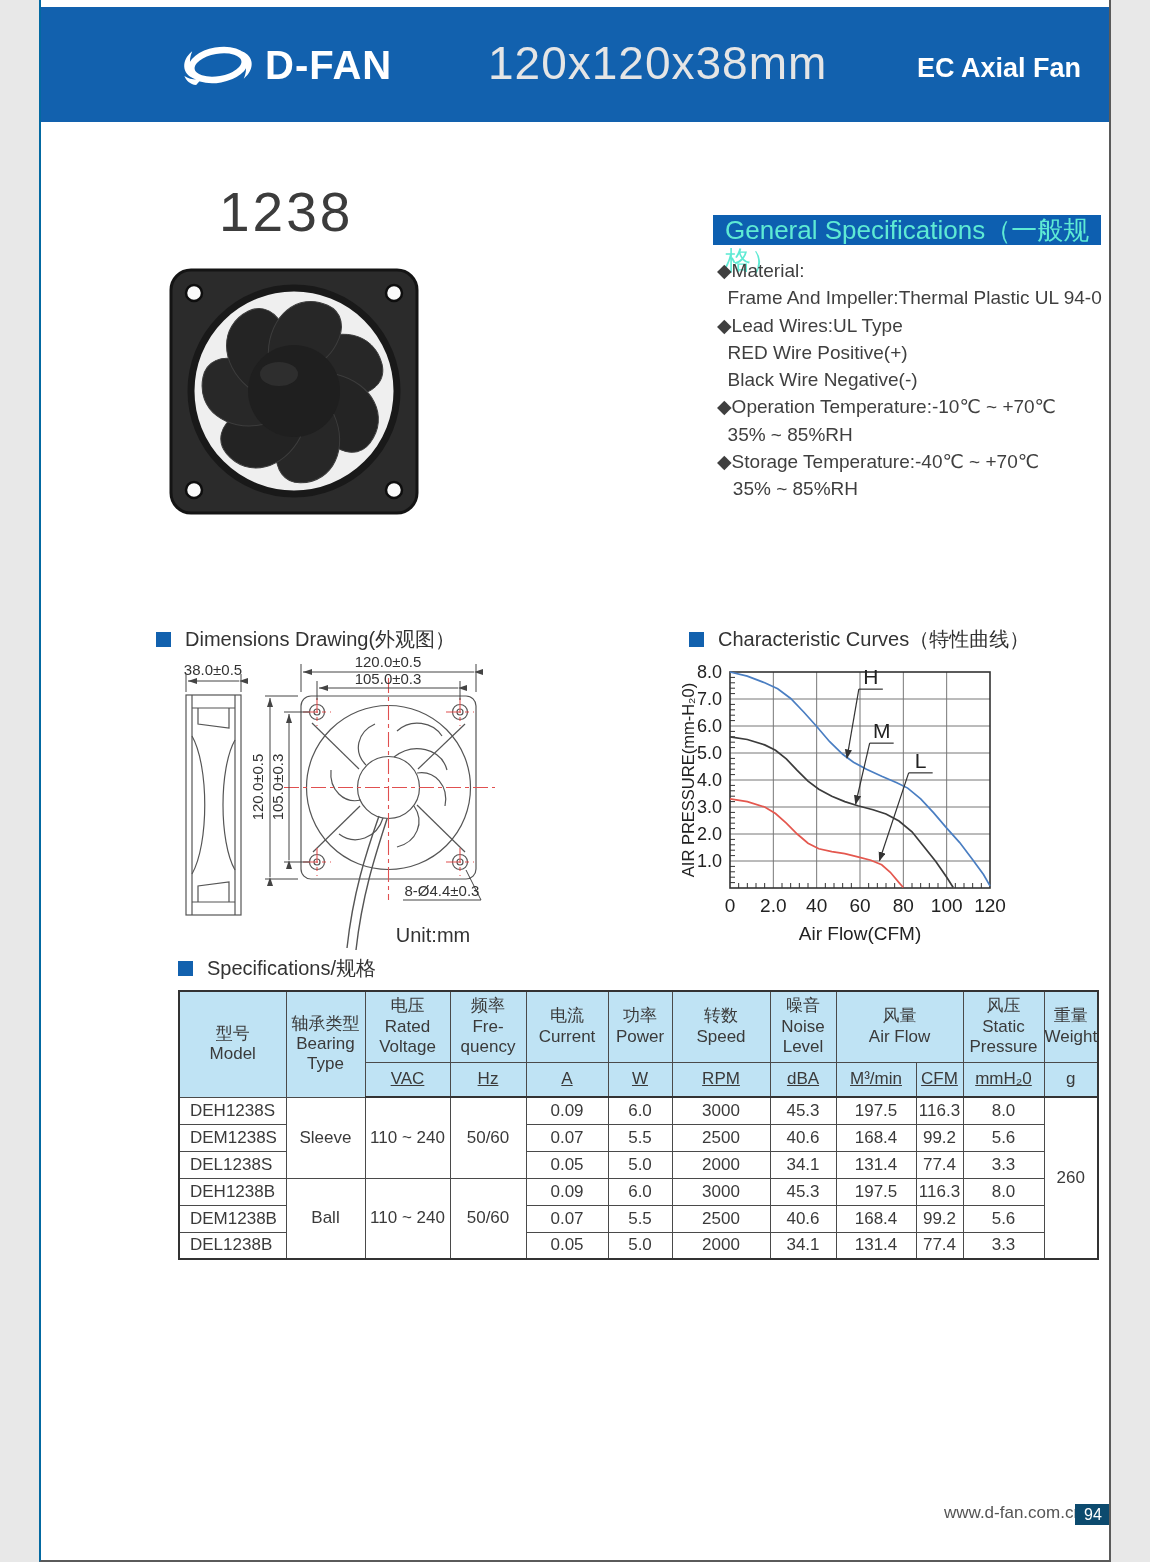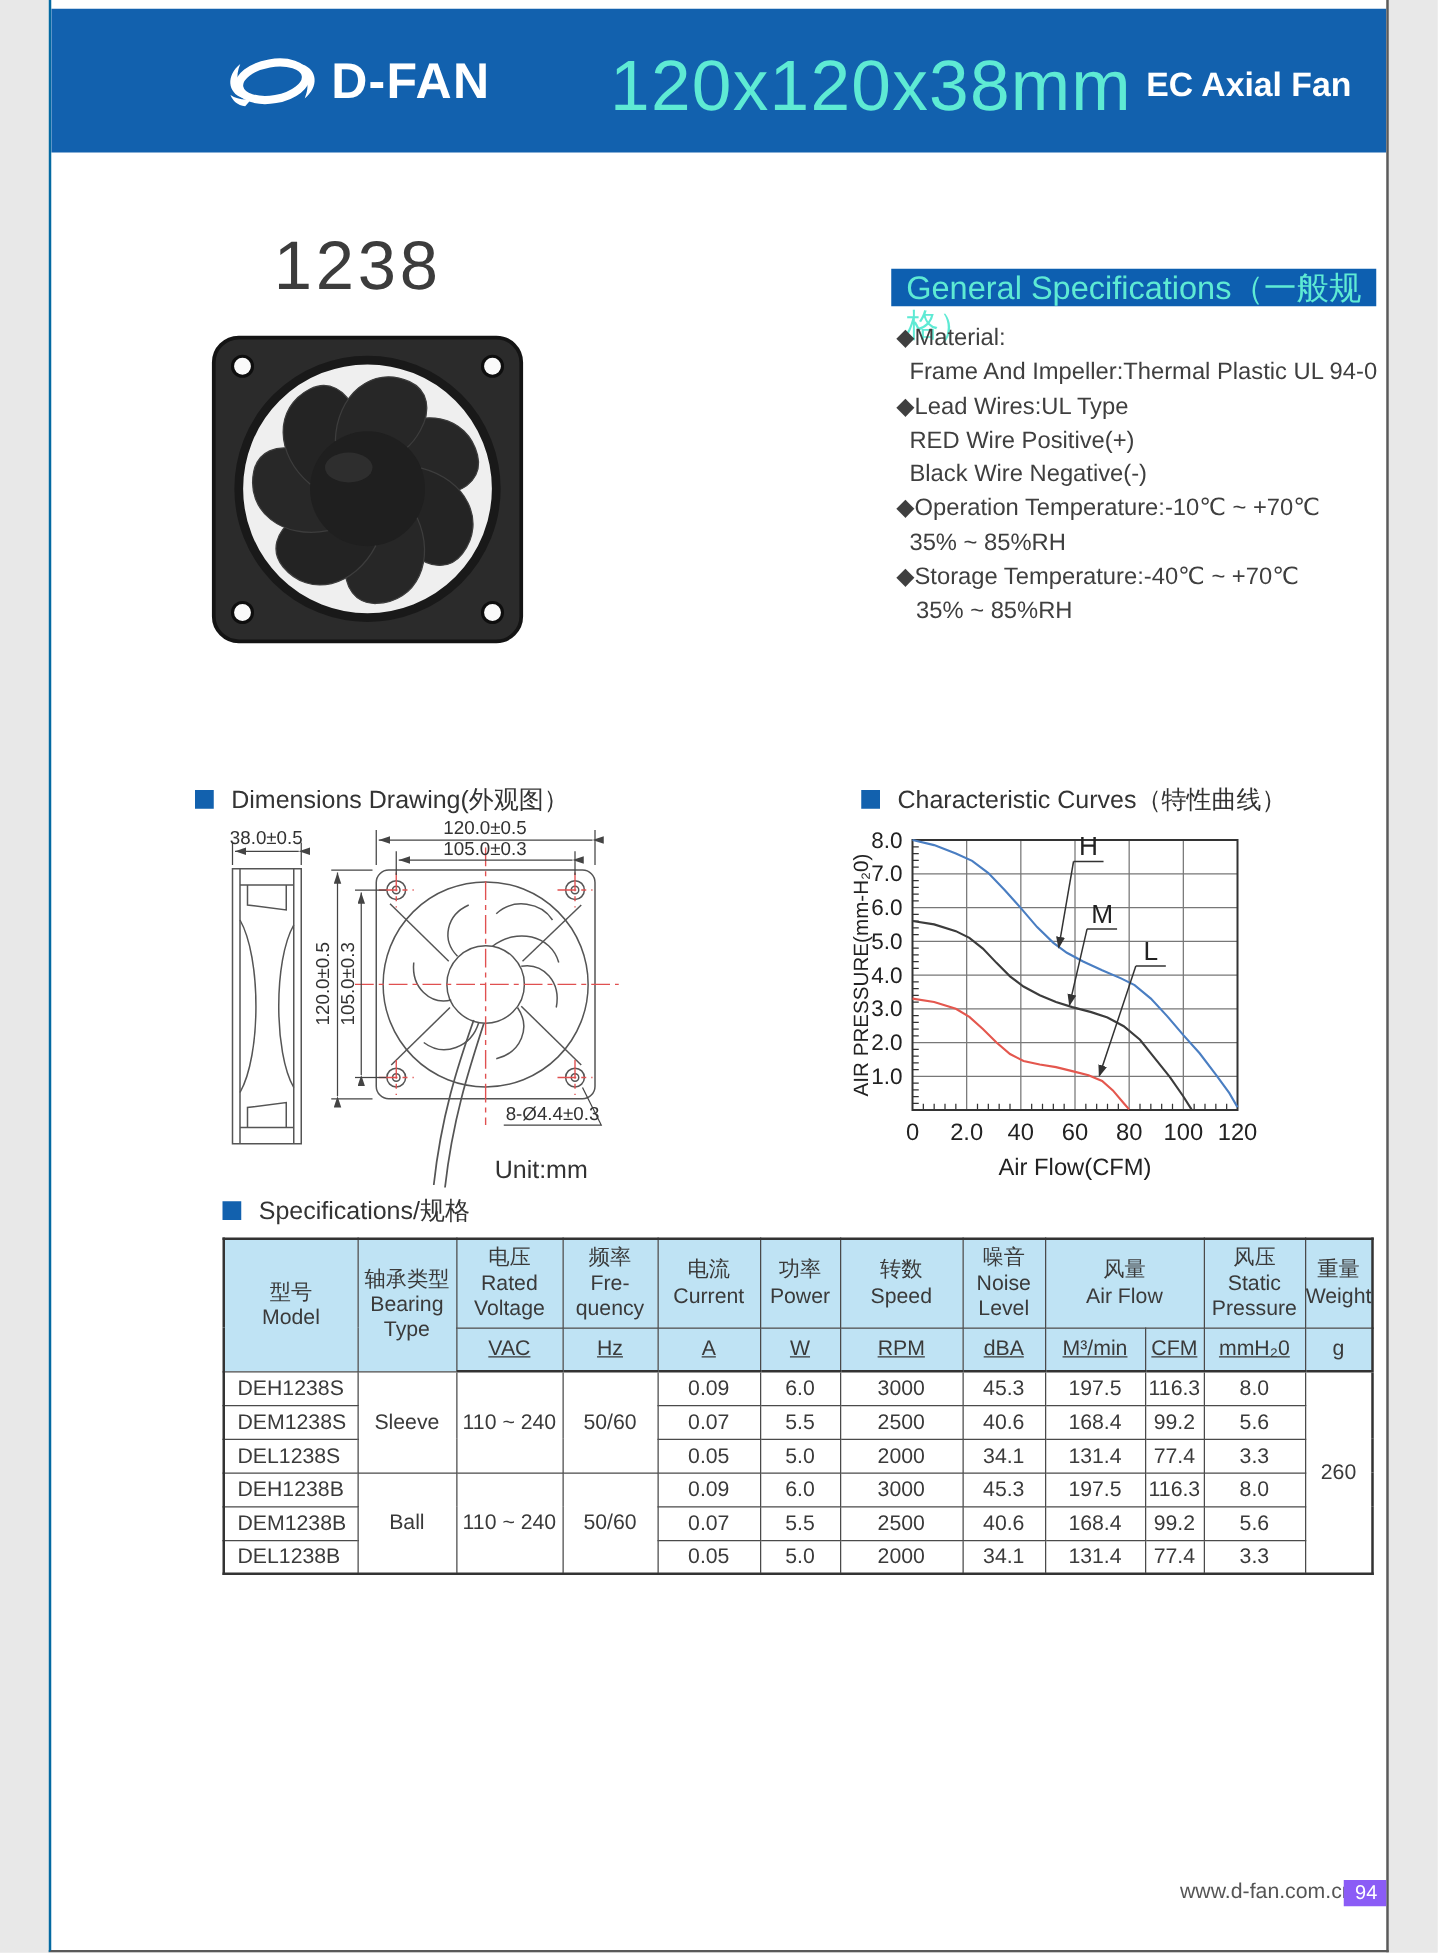--- a/index.html
+++ b/index.html
@@ -6,21 +6,21 @@
   .page{
     position:relative;width:1072px;height:1562px;margin:0 auto;background:#fff;
     font-family:"Liberation Sans",sans-serif;box-sizing:border-box;
     border-left:2px solid #0369a1;border-right:2px solid #5a5a5a;border-bottom:2px solid #5a5a5a;
     overflow:hidden;
   }
   
   .hdr{position:absolute;left:0;top:7px;width:100%;height:115px;background:#1261ae;}
   .hdr-logo{position:absolute;left:138px;top:33px;}
   .hdr-brand{position:absolute;left:224px;top:36px;font-size:40px;font-weight:bold;color:#fff;letter-spacing:1px;}
-  .hdr-size{position:absolute;left:447px;top:29px;font-size:57px;font-weight:500;color:#5eead4;letter-spacing:1px;}
+  .hdr-size{position:absolute;left:447px;top:29px;font-size:46px;font-weight:500;color:#e5e5e5;letter-spacing:1px;}
   .hdr-type{position:absolute;left:876px;top:46px;font-size:27px;font-weight:600;color:#fff;}
   
   .model-number{position:absolute;left:178px;top:180px;font-size:55px;color:#3c3c3c;letter-spacing:3px;}
   .fan-photo{position:absolute;left:128px;top:268px;}
   
   .gs-bar{position:absolute;left:672px;top:215px;width:388px;height:30px;background:#0d5fb0;color:#5eead4;
     font-size:26px;line-height:30px;padding-left:12px;box-sizing:border-box;}
   .gs-list{position:absolute;left:676px;top:257px;width:440px;font-size:19px;color:#3f3f3f;}
   .gs-item{white-space:pre-wrap;line-height:27.3px;}
   
@@ -40,21 +40,21 @@
   table.spec th,table.spec td{border:1px solid #4a4a4a;text-align:center;padding:0;font-weight:normal;}
   table.spec thead th{background:#bfe3f4;}
   table.spec tr.hrow1{height:71px;}
   table.spec tr.hrow2{height:35px;}
   table.spec tbody tr{height:27px;margin-top:28px;}
   table.spec thead .zh,table.spec thead .en{display:block;line-height:1.2;white-space:pre-line;}
   table.spec tr.hrow2 th{border-bottom:2px solid #333;text-decoration:underline;}
   table.spec td.model-cell{text-align:left;padding-left:10px;}
   
   .website{position:absolute;left:903px;top:1503px;font-size:17px;color:#555;}
-  .page-badge{position:absolute;left:1034px;top:1504px;width:36px;height:21px;background:#8b5cf6;color:#fff;
+  .page-badge{position:absolute;left:1034px;top:1504px;width:36px;height:21px;background:#0c4a6e;color:#fff;
     font-size:16px;text-align:center;line-height:21px;}
   .footer-line{position:absolute;left:1060px;top:1500px;}
 </style>
 </head>
 <body>
 
 <div class="page">
 
   <div class="hdr">
     <svg class="hdr-logo" width="78" height="50" viewBox="0 0 78 50">

